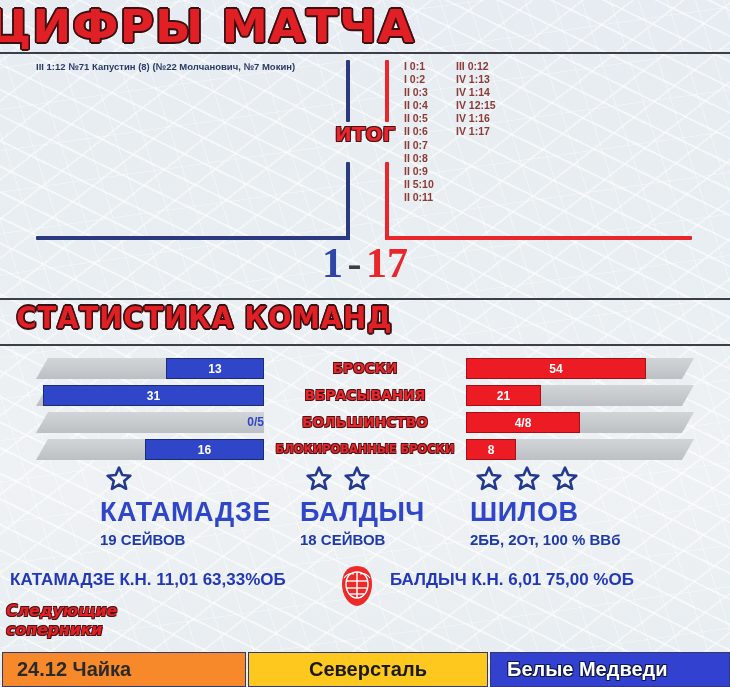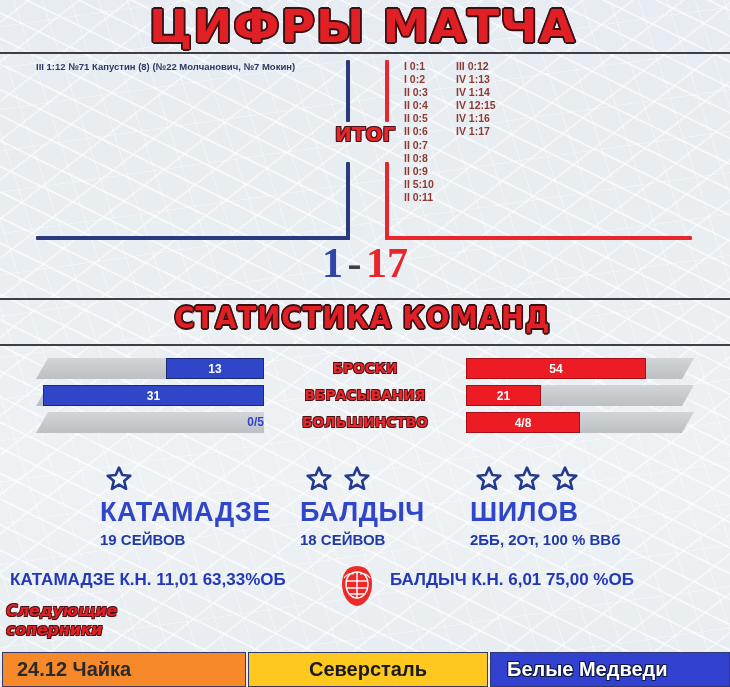--- a/index.html
+++ b/index.html
@@ -12,21 +12,21 @@
     position:relative;width:730px;height:687px;
     background:
       repeating-linear-gradient(26deg, rgba(255,255,255,0) 0 7px, rgba(255,255,255,.55) 7px 9px, rgba(255,255,255,0) 9px 23px),
       repeating-linear-gradient(-38deg, rgba(255,255,255,0) 0 11px, rgba(255,255,255,.45) 11px 13px, rgba(255,255,255,0) 13px 31px),
       repeating-linear-gradient(72deg, rgba(255,255,255,0) 0 9px, rgba(255,255,255,.40) 9px 10px, rgba(255,255,255,0) 10px 27px),
       repeating-linear-gradient(-8deg, rgba(255,255,255,0) 0 17px, rgba(255,255,255,.35) 17px 18px, rgba(255,255,255,0) 18px 41px),
       linear-gradient(#e6ecf1,#e9eef2 40%,#eef2f5 70%,#e7ecf0);
   }
 
   
-  .banner{position:absolute;left:0;width:724px;text-align:center;}
+  .banner{position:absolute;left:0;width:724px;}
   .banner-text{
     font-family:"DejaVu Sans","Liberation Sans",sans-serif;
     color:#e02025;font-weight:bold;letter-spacing:1px;
     text-shadow:
       -1.4px -1.4px 0 #3a1013, 1.4px -1.4px 0 #3a1013,
       -1.4px 1.4px 0 #3a1013, 1.4px 1.4px 0 #3a1013,
        0 -1.6px 0 #3a1013, 0 1.6px 0 #3a1013,
       -1.6px 0 0 #3a1013, 1.6px 0 0 #3a1013;
   }
   #title-main{top:4px;}
@@ -202,20 +202,27 @@
         <div class="bar-track track-right"></div>
         <div class="bar-fill fill-red" style="width: 75px;">21</div>
         <div class="stat-label">ВБРАСЫВАНИЯ</div>
       </div>
       <div class="stat-row">
         <div class="bar-track track-left"></div>
         <div class="val-empty" style="left: 36px; width: 228px;">0/5</div>
         <div class="bar-track track-right"></div>
         <div class="bar-fill fill-red" style="width: 114px;">4/8</div>
         <div class="stat-label">БОЛЬШИНСТВО</div>
+      </div>
+      <div class="stat-row">
+        <div class="bar-track track-left"></div>
+        <div class="bar-fill fill-blue" style="width: 119px;">16</div>
+        <div class="bar-track track-right"></div>
+        <div class="bar-fill fill-red" style="width: 50px;">8</div>
+        <div class="stat-label small">БЛОКИРОВАННЫЕ БРОСКИ</div>
       </div>
     </div>
 
   <div id="goalies">
       <div class="goalie" id="goalie-0">
         <div class="stars"><span class="star"><svg width="26" height="25" viewBox="0 0 26 25">
               <path d="M13 1.6 L16.3 9.0 L24.3 9.7 L18.2 15.0 L20.1 22.8 L13 18.6 L5.9 22.8 L7.8 15.0 L1.7 9.7 L9.7 9.0 Z" fill="none" stroke="#243a8f" stroke-width="2.6" stroke-linejoin="round"></path>
             </svg></span></div>
         <div class="goalie-name">КАТАМАДЗЕ</div>
         <div class="goalie-sub">19 СЕЙВОВ</div>

